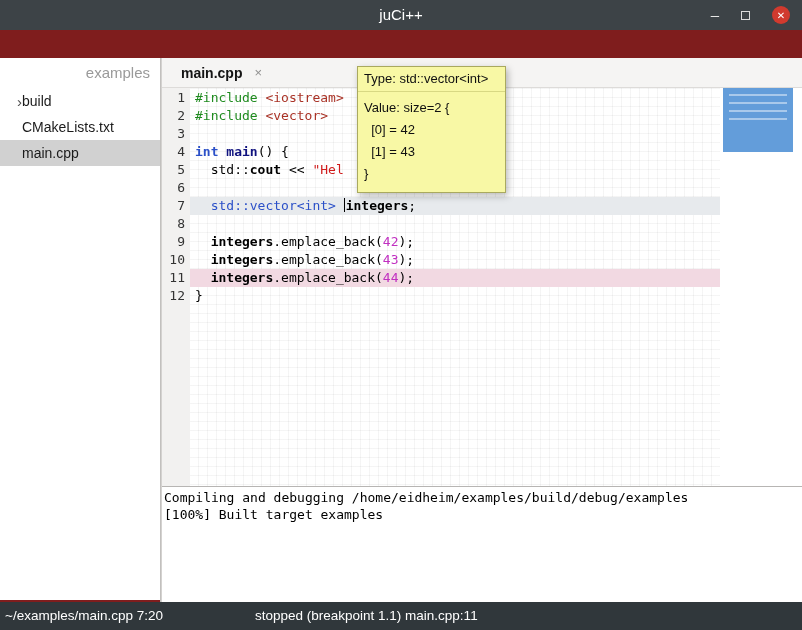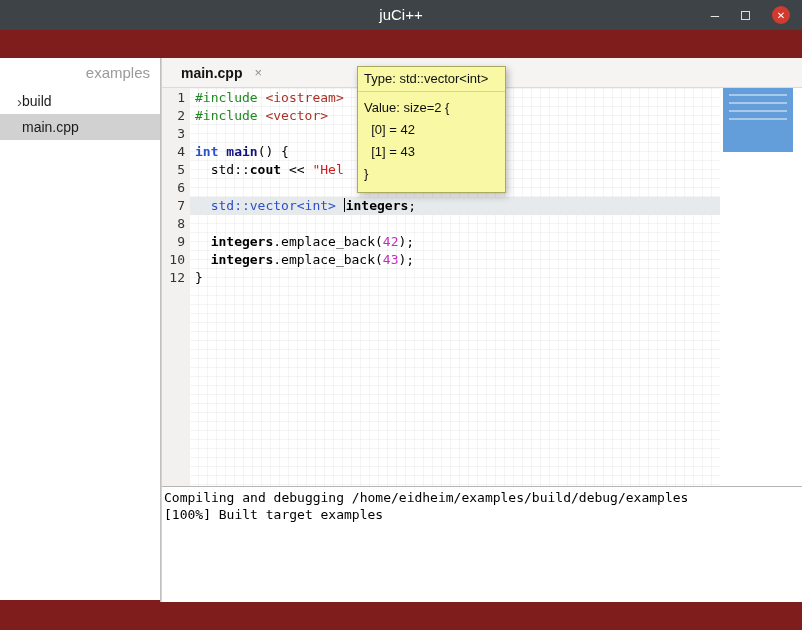--- a/index.html
+++ b/index.html
@@ -105,20 +105,23 @@
   </div>
 
 
   <div class="sidebar">
     <div class="sidebar-header">examples</div>
     <div id="file-tree">
         <div class="tree-row">
           <span class="chevron">›</span>
           <span class="tree-label">build</span>
         </div>
+        <div class="tree-row file">
+          <span class="tree-label">CMakeLists.txt</span>
+        </div>
         <div class="tree-row file selected">
           <span class="tree-label">main.cpp</span>
         </div>
       </div>
   </div>
   <div class="vsep"></div>
 
   <div class="tabbar">
       <div class="tab active">
         <span class="tab-label">main.cpp</span>
@@ -163,38 +166,46 @@
             <span class="code-text"></span>
           </div>
           <div class="code-row">
             <span class="gutter-num">9</span>
             <span class="code-text"><span class="sg-pl">  </span><span class="sg-bold">integers</span><span class="sg-pl">.emplace_back(</span><span class="sg-num">42</span><span class="sg-pl">);</span></span>
           </div>
           <div class="code-row">
             <span class="gutter-num">10</span>
             <span class="code-text"><span class="sg-pl">  </span><span class="sg-bold">integers</span><span class="sg-pl">.emplace_back(</span><span class="sg-num">43</span><span class="sg-pl">);</span></span>
           </div>
+          <div class="code-row hl-debug">
+            <span class="gutter-num">11</span>
+            <span class="code-text"><span class="sg-pl">  </span><span class="sg-bold">integers</span><span class="sg-pl">.emplace_back(</span><span class="sg-num">44</span><span class="sg-pl">);</span></span>
+          </div>
           <div class="code-row">
             <span class="gutter-num">12</span>
             <span class="code-text"><span class="sg-pl">}</span></span>
           </div>
         </div>
     </div>
     <div class="minimap">
       <div class="minimap-lines"></div>
     </div>
   </div>
 
   <div class="hsep"></div>
 
   <div class="terminal" id="terminal">
       <div class="term-line">Compiling and debugging /home/eidheim/examples/build/debug/examples</div>
       <div class="term-line">[100%] Built target examples</div>
     </div>
 
+  <div class="statusbar">
+    <span class="status-left">~/examples/main.cpp 7:20</span>
+    <span class="status-center">stopped (breakpoint 1.1) main.cpp:11</span>
+  </div>
 
   <div class="tooltip">
     <div class="tooltip-type">Type: std::vector&lt;int&gt;</div>
     <div class="tooltip-value" id="tooltip-value">
         <div class="tt-line tt-first">Value: size=2 {</div>
         <div class="tt-line">  [0] = 42</div>
         <div class="tt-line">  [1] = 43</div>
         <div class="tt-line">}</div>
       </div>
   </div>

